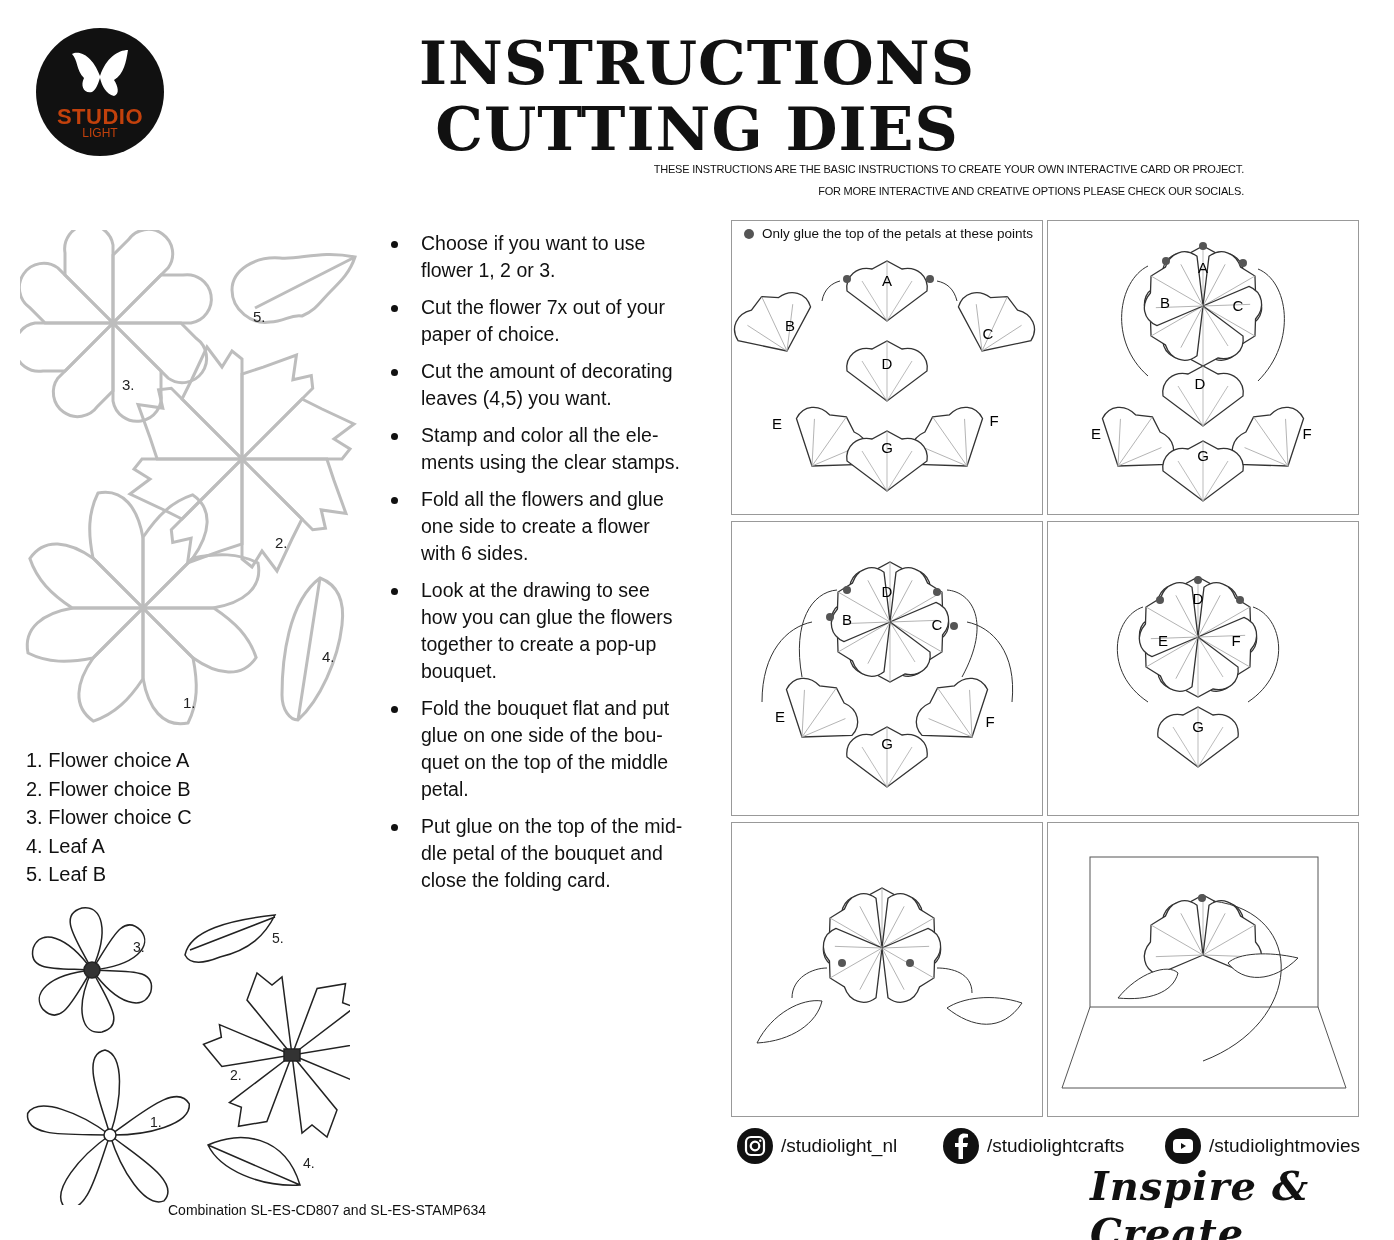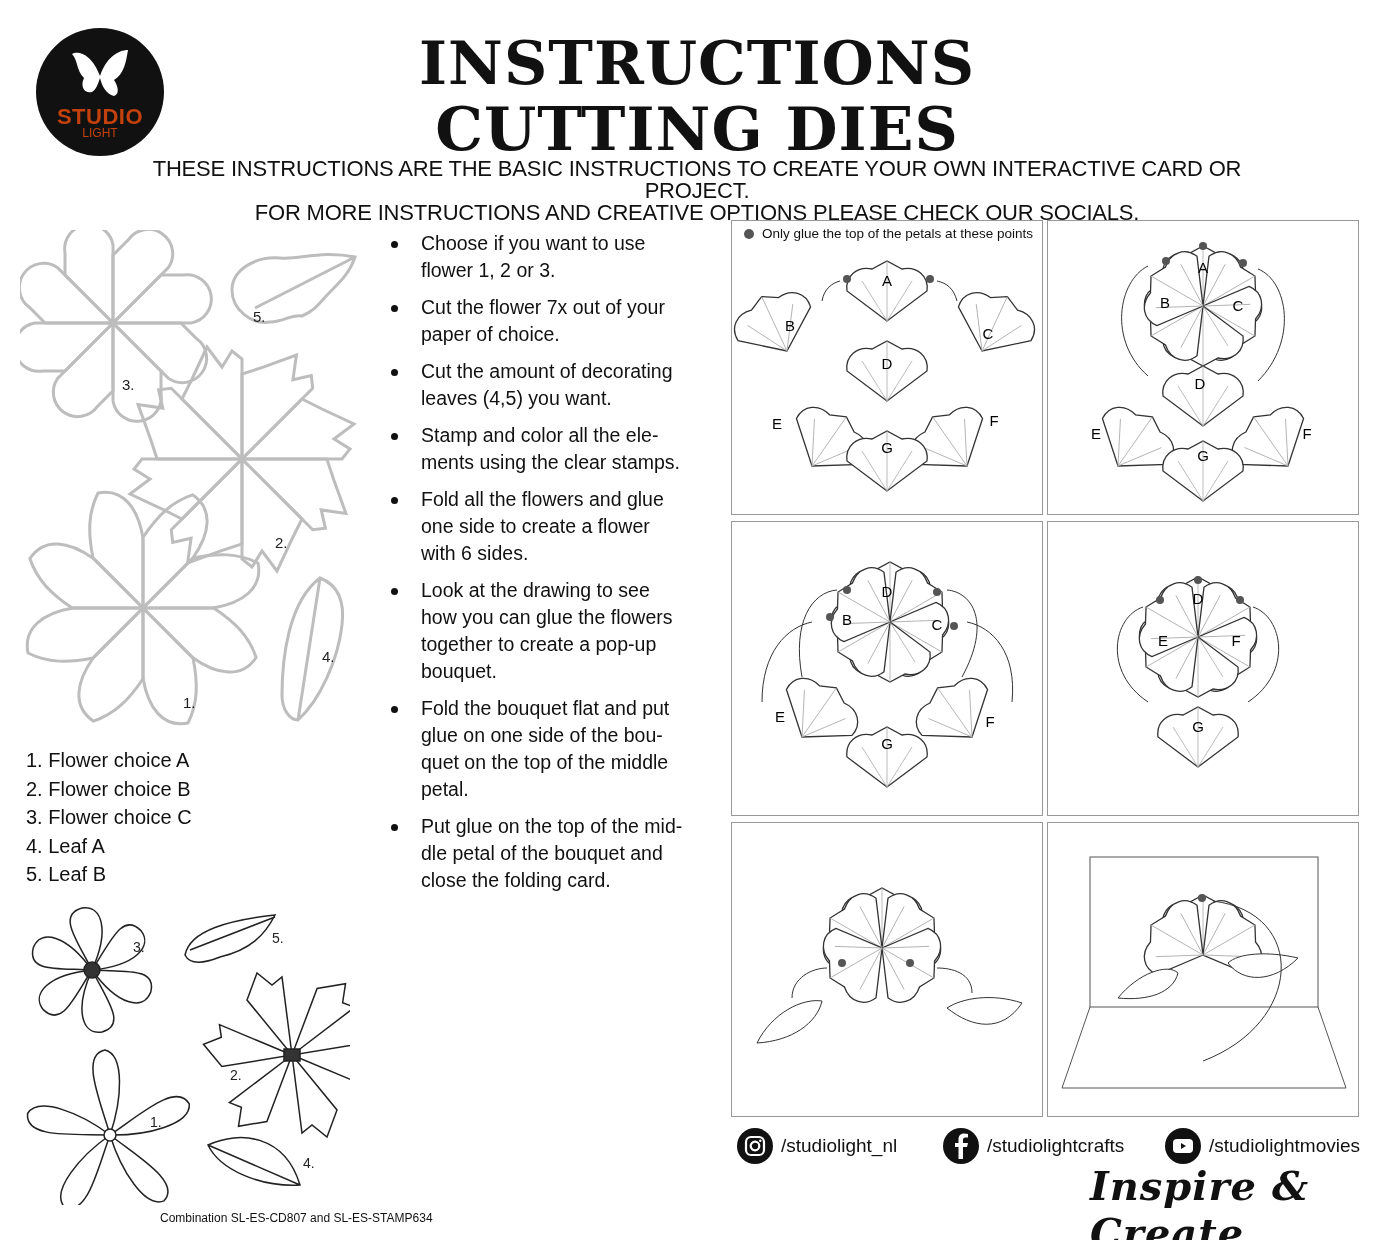--- a/index.html
+++ b/index.html
@@ -2,26 +2,26 @@
 <html><head>
 <meta charset="utf-8">
 <style>
   html,body{margin:0;padding:0;background:#fff;}
   body{width:1394px;height:1240px;position:relative;overflow:hidden;font-family:"Liberation Sans",sans-serif;color:#111;}
   .abs{position:absolute;}
   .logo{left:36px;top:28px;width:128px;height:128px;border-radius:50%;background:#111;color:#c2410c;text-align:center;}
   .logo .studio{position:absolute;left:0;right:0;top:76px;font-weight:900;font-size:22px;letter-spacing:0.5px;}
   .logo .light{position:absolute;left:0;right:0;top:98px;font-size:12px;font-weight:300;}
   .title{left:300px;width:794px;top:14px;text-align:center;font-family:"DejaVu Serif",serif;font-weight:bold;font-size:60px;line-height:66px;letter-spacing:1px;margin-top:16px;}
-  .sub{left:150px;width:1094px;top:158px;text-align:center;font-size:22px;line-height:22px;letter-spacing:-0.2px;}
+  .sub{left:150px;width:1094px;top:158px;text-align:right;font-size:11px;line-height:22px;letter-spacing:-0.2px;}
   .legend{left:26px;top:746px;font-size:20px;line-height:28.5px;}
   .steps{left:386px;top:230px;width:300px;list-style:none;margin:0;padding:0;font-size:19.5px;line-height:27px;}
   .steps li{position:relative;padding-left:35px;margin-bottom:10px;}
   .steps li::before{content:"";position:absolute;left:5px;top:11px;width:7px;height:7px;border-radius:50%;background:#111;}
-  .combo{left:160px;top:1202px;font-size:12px;margin-top:9px;}
+  .combo{left:168px;top:1202px;font-size:14px;}
   .panel{border:1.5px solid #999;background:#fff;box-sizing:border-box;}
   .note{left:744px;top:226px;font-size:13.5px;}
   .note .dot{display:inline-block;width:10px;height:10px;border-radius:50%;background:#555;margin-right:8px;vertical-align:-1px;}
   .social{top:1128px;display:flex;align-items:center;font-size:19px;}
   .social .ico{width:36px;height:36px;border-radius:50%;background:#111;color:#fff;display:flex;align-items:center;justify-content:center;margin-right:8px;}
   .tagline{left:1090px;top:1162px;font-family:"DejaVu Serif",serif;font-style:italic;font-size:40px;font-weight:bold;letter-spacing:1px;}
   svg text{font-family:"Liberation Sans",sans-serif;}
 </style>
 </head>
 <body>
@@ -33,21 +33,21 @@
   <div class="studio">STUDIO</div>
   <div class="light">LIGHT</div>
 </div>
 
 <div class="abs title">
   <div>INSTRUCTIONS</div>
   <div>CUTTING DIES</div>
 </div>
 <div class="abs sub">
   <div>THESE INSTRUCTIONS ARE THE BASIC INSTRUCTIONS TO CREATE YOUR OWN INTERACTIVE CARD OR PROJECT.</div>
-  <div>FOR MORE INSTRUCTIONS AND CREATIVE OPTIONS PLEASE CHECK OUR SOCIALS.</div>
+  <div>FOR MORE INTERACTIVE AND CREATIVE OPTIONS PLEASE CHECK OUR SOCIALS.</div>
 </div>
 
 <svg class="abs" style="left:20px;top:230px" width="360" height="500" viewBox="0 0 360 500">
   <g fill="none" stroke="#bdbdbd" stroke-width="3">
 
     <g transform="translate(93,93)">
       <g id="hp">
         <path d="M0 0 L0 -78 A24 24 0 0 0 -48 -70 L-48 -48 Z"></path>
       </g>
       <use href="#hp" transform="rotate(45)"></use>

